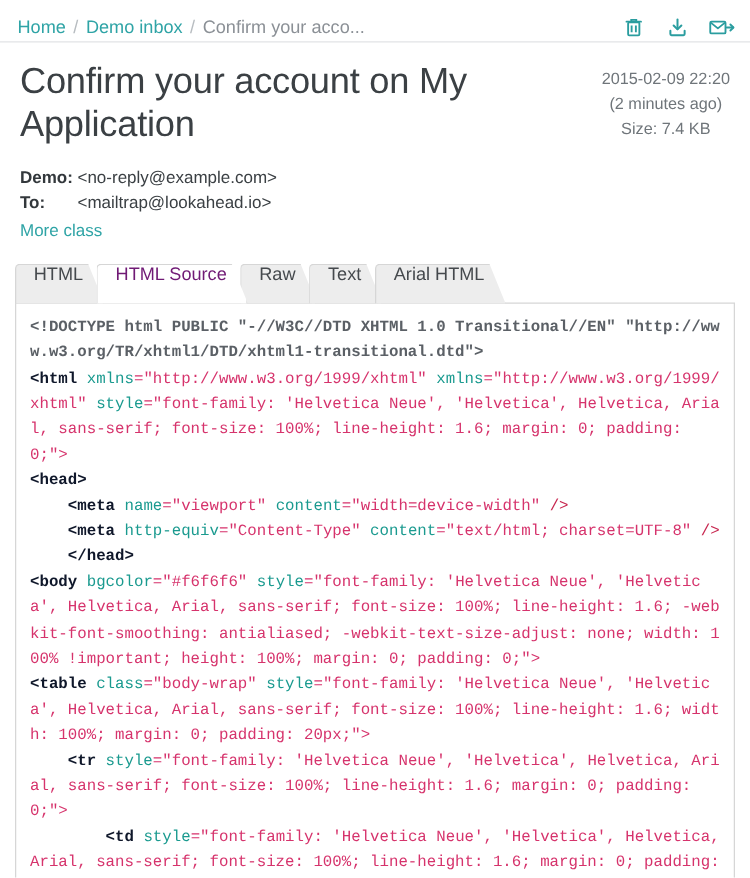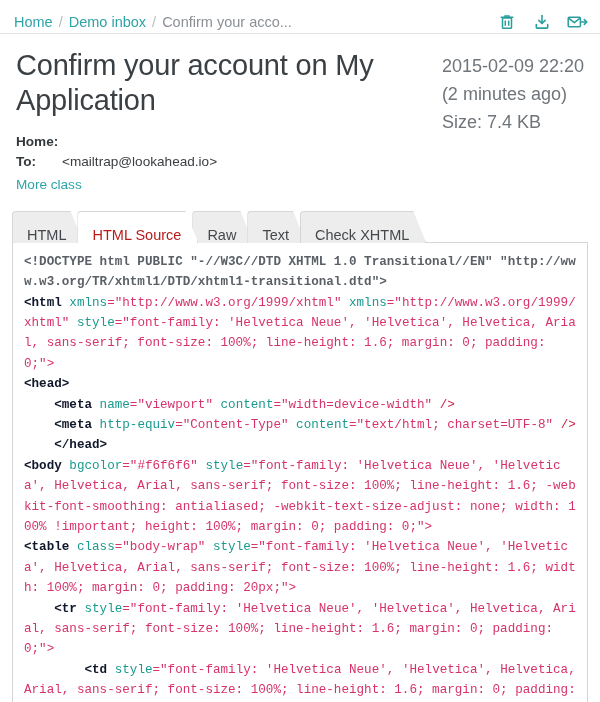--- a/index.html
+++ b/index.html
@@ -53,23 +53,23 @@
   }
   .icon-btn svg { display: block; }
 
   
   .msg-head {
     padding: 14px 16px 0 16px;
     display: flex;
   }
   .msg-head-left { flex: 1; min-width: 0; padding-right: 16px; }
   .msg-head-right {
-    text-align: left;
+    text-align: center;
     color: #6f757a;
-    font-size: 18px;
+    font-size: 13px;
     line-height: 1.55;
     padding-top: 5px;
     white-space: nowrap;
   }
   .subject {
     margin: 0;
     font-size: 29px;
     line-height: 1.22;
     font-weight: normal;
     color: #3b4044;
@@ -110,36 +110,36 @@
     display: flex;
     align-items: flex-end;
     height: 34px;
     position: relative;
     z-index: 2;
   }
   .tab {
     position: relative;
     height: 32px;
     display: flex;
-    align-items: flex-end;
+    align-items: flex-start;
     padding: 0 16px 0 14px;
     margin-right: -6px;
     font-size: 14.5px;
     color: #45494d;
     cursor: pointer;
     background: #ededed;
     border: 1px solid #d6d6d6;
     border-bottom: none;
     border-top-left-radius: 4px;
     -webkit-clip-path: polygon(0 0, calc(100% - 13px) 0, 100% 100%, 0 100%);
     clip-path: polygon(0 0, calc(100% - 13px) 0, 100% 100%, 0 100%);
   }
   .tab.active {
     background: #ffffff;
-    color: #b91c1c;
+    color: #701a75;
     z-index: 3;
   }
 
   
   .code-panel {
     margin: 0 12px;
     border: 1px solid #d6d6d6;
     border-top: 1px solid #d6d6d6;
     background: #ffffff;
     padding: 9px 11px 10px 11px;
@@ -206,21 +206,22 @@
       </span>
     </div>
   </div>
 </div>
 
 <div class="msg-head">
   <div class="msg-head-left">
     <h1 class="subject">Confirm your account on My Application</h1>
     <div class="addr-block">
       <div class="addr-row">
-        <span class="addr-label">Home:</span>
+        <span class="addr-label">Demo:</span>
+        <span class="addr-value">&lt;no-reply@example.com&gt;</span>
       </div>
       <div class="addr-row">
         <span class="addr-label">To:</span>
         <span class="addr-value">&lt;mailtrap@lookahead.io&gt;</span>
       </div>
       <a class="more-info">More class</a>
     </div>
   </div>
   <div class="msg-head-right">
     <div>2015-02-09 22:20</div>
@@ -237,21 +238,21 @@
       <div class="tab active">
         <span>HTML Source</span>
       </div>
       <div class="tab">
         <span>Raw</span>
       </div>
       <div class="tab">
         <span>Text</span>
       </div>
       <div class="tab">
-        <span>Check XHTML</span>
+        <span>Arial HTML</span>
       </div>
     </div>
 </div>
 
 <div class="code-panel">
   <pre class="code" id="code"><span class="tok-doctype">&lt;!DOCTYPE html PUBLIC "-//W3C//DTD XHTML 1.0 Transitional//EN" "http://www.w3.org/TR/xhtml1/DTD/xhtml1-transitional.dtd"&gt;</span>
 <span class="tok-tag">&lt;html </span><span class="tok-attr">xmlns</span><span class="tok-val">="http://www.w3.org/1999/xhtml" </span><span class="tok-attr">xmlns</span><span class="tok-val">="http://www.w3.org/1999/xhtml" </span><span class="tok-attr">style</span><span class="tok-val">="font-family: 'Helvetica Neue', 'Helvetica', Helvetica, Arial, sans-serif; font-size: 100%; line-height: 1.6; margin: 0; padding: 0;"&gt;</span>
 <span class="tok-tag">&lt;head&gt;</span>
 <span>    </span><span class="tok-tag">&lt;meta </span><span class="tok-attr">name</span><span class="tok-val">="viewport" </span><span class="tok-attr">content</span><span class="tok-val">="width=device-width" </span><span class="tok-punct">/&gt;</span>
 <span>    </span><span class="tok-tag">&lt;meta </span><span class="tok-attr">http-equiv</span><span class="tok-val">="Content-Type" </span><span class="tok-attr">content</span><span class="tok-val">="text/html; charset=UTF-8" </span><span class="tok-punct">/&gt;</span>

